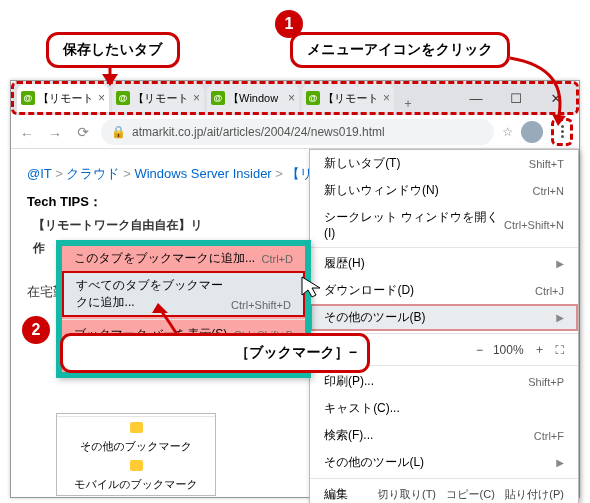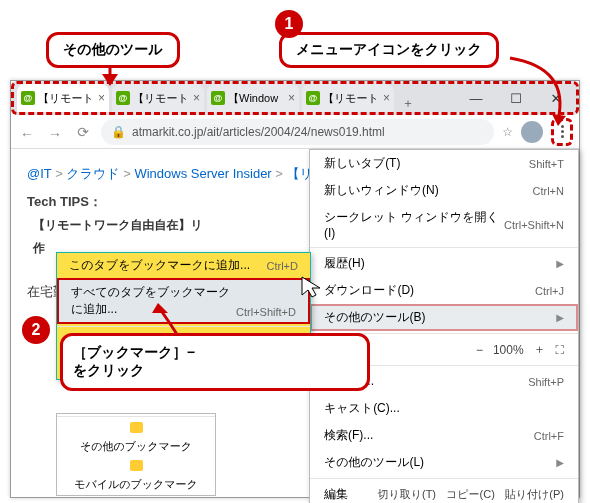--- a/index.html
+++ b/index.html
@@ -1,21 +1,21 @@
 <!DOCTYPE html>
 <html><head>
 <meta charset="utf-8">
 <style>
 * { box-sizing: border-box; margin: 0; padding: 0; font-family: "Meiryo", "MS PGothic", sans-serif; }
 body { width: 590px; height: 503px; background: #fff; position: relative; overflow: hidden; font-size: 12px; }
 
 .callout { position: absolute; background: #fff; border: 3px solid #c00; border-radius: 12px; padding: 6px 14px; font-size: 14px; font-weight: bold; color: #000; z-index: 50; }
-.callout.c1 { left: 279px; top: 32px; }
+.callout.c1 { left: 290px; top: 32px; }
 .callout.c2 { left: 46px; top: 32px; }
-.callout.c3 { left: 60px; top: 333px; width: 310px; text-align: left; padding: 8px 10px; }
+.callout.c3 { left: 60px; top: 333px; width: 310px; text-align: right; padding: 8px 10px; border-radius: 11px; }
 .num-badge { position: absolute; width: 28px; height: 28px; border-radius: 50%; background: #c00; color: #fff; font-weight: bold; display: flex; align-items: center; justify-content: center; font-size: 16px; z-index: 51; }
 .nb1 { left: 275px; top: 10px; }
 .nb2 { left: 22px; top: 316px; }
 
 .chrome { position: absolute; left: 10px; top: 80px; width: 570px; height: 418px; border: 1px solid #999; background: #fff; box-shadow: 0 0 4px rgba(0,0,0,.2); }
 
 .tabbar { height: 34px; background: #dfe1e5; display: flex; align-items: flex-end; position: relative; border: 3px dashed #c00; border-radius: 6px; }
 .tab { height: 28px; background: #fff; border-radius: 8px 8px 0 0; display: flex; align-items: center; padding: 0 4px; margin-left: 3px; min-width: 0; flex: 1; max-width: 92px; font-size: 11px; gap: 3px; overflow: hidden; }
 .tab.inactive { background: #e9eaed; }
 .favicon { width: 14px; height: 14px; background: #5a0; border-radius: 2px; display: inline-flex; align-items: center; justify-content: center; color: #fff; font-size: 9px; font-weight: bold; flex-shrink: 0; }
@@ -29,32 +29,32 @@
 .navbtn { width: 20px; text-align: center; color: #888; font-size: 14px; }
 .url { flex: 1; background: #f1f3f4; border-radius: 14px; height: 26px; display: flex; align-items: center; padding: 0 10px; font-size: 12px; color: #555; gap: 6px; }
 .star { color: #888; }
 .avatar { width: 22px; height: 22px; border-radius: 50%; background: #9ab; }
 .menu-dots { width: 22px; height: 28px; display: flex; flex-direction: column; align-items: center; justify-content: center; gap: 2px; border: 3px dashed #c00; border-radius: 6px; }
 .menu-dots span { width: 3px; height: 3px; background: #555; border-radius: 50%; }
 
 .page { padding: 10px 16px; font-size: 13px; color: #333; position: relative; height: 348px; overflow: hidden; }
 .crumbs { color: #06c; font-size: 13px; margin: 6px 0 10px; }
 .crumbs .sep { color: #999; }
-.series { color: #404040; font-weight: bold; }
+.series { color: #000000; font-weight: bold; }
 .title { font-size: 12px; font-weight: bold; margin: 6px 6px; }
 
 .mainmenu { position: absolute; right: 0; top: 68px; width: 270px; background: #fff; border: 1px solid #bbb; box-shadow: 2px 2px 6px rgba(0,0,0,.25); z-index: 30; font-size: 12px; }
 .mrow { display: flex; justify-content: space-between; align-items: center; padding: 5px 14px; }
 .mrow .sc { color: #666; font-size: 11px; }
 .msep { height: 1px; background: #e4e4e4; margin: 2px 0; }
 .mrow.hi { background: #e8ecef; outline: 2px solid rgba(200,0,0,.4); outline-offset: -2px; }
 .arrow { color: #888; font-size: 10px; }
 .zoomctrl { display: flex; gap: 10px; align-items: center; color: #444; }
 
-.submenu { position: absolute; left: 56px; top: 252px; width: 255px; background: #fde047; border: 1px solid #14b8a6; box-shadow: 2px 2px 6px rgba(0,0,0,.25); z-index: 45; font-size: 12px; }
+.submenu { position: absolute; left: 56px; top: 240px; width: 255px; background: #fca5a5; border: 6px solid #14b8a6; box-shadow: 2px 2px 6px rgba(0,0,0,.25); z-index: 45; font-size: 12px; }
 .submenu .mrow { padding: 4px 12px; }
 .submenu .mrow.hi2 { background: #e2e7eb; border: 2px solid #c00; align-items: flex-end; }
 
 .folders { position: absolute; left: 56px; top: 413px; width: 160px; background: #fff; border: 1px solid #bbb; font-size: 11px; z-index: 46; }
 .folders .fr { display: flex; align-items: center; padding: 3px 8px; gap: 6px; flex-direction: column; }
 .folder-icon { width: 13px; height: 11px; background: #fc3; border-radius: 2px; }
 
 svg.connector { position: absolute; pointer-events: none; z-index: 49; }
 </style>
 </head>
@@ -62,32 +62,31 @@
 
 <div class="num-badge nb1">
     <span>1</span>
   </div>
 <div class="callout c1"><span>メニューアイコンをクリック</span></div>
 <svg class="connector" style="left:430px;top:48px;width:150px;height:90px" viewBox="0 0 150 90">
   <path d="M80 10 Q140 20 128 72" stroke="#c00" stroke-width="3" fill="none"></path>
   <path d="M122 66 L128 78 L136 68 Z" fill="#c00"></path>
 </svg>
 
-<div class="callout c2"><span>その他のツール</span></div>
+<div class="callout c2"><span>保存したいタブ</span></div>
 <svg class="connector" style="left:90px;top:52px;width:40px;height:36px" viewBox="0 0 40 36">
   <path d="M20 6 L20 26" stroke="#c00" stroke-width="3" fill="none"></path>
   <path d="M12 22 L20 34 L28 22 Z" fill="#c00"></path>
 </svg>
 
 <div class="num-badge nb2">
     <span>2</span>
   </div>
 <div class="callout c3">
   <div>［ブックマーク］−</div>
-  <div>をクリック</div>
 </div>
 <svg class="connector" style="left:130px;top:303px;width:80px;height:40px" viewBox="0 0 80 40">
   <path d="M50 36 Q40 20 30 6" stroke="#c00" stroke-width="3" fill="none"></path>
   <path d="M22 10 L28 0 L38 10 Z" fill="#c00"></path>
 </svg>
 
 <div class="chrome">
 
   <div class="tabbar">
     <div class="tab">

